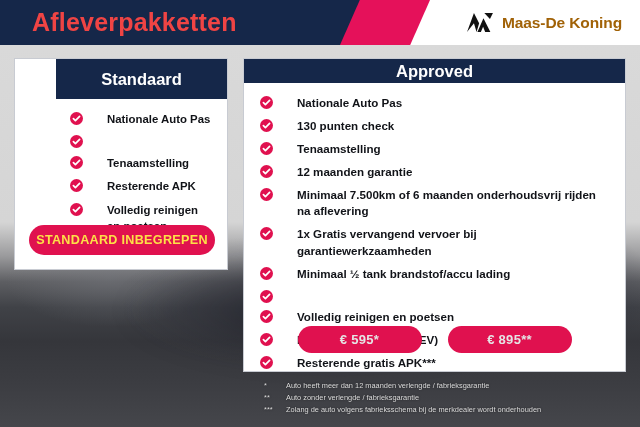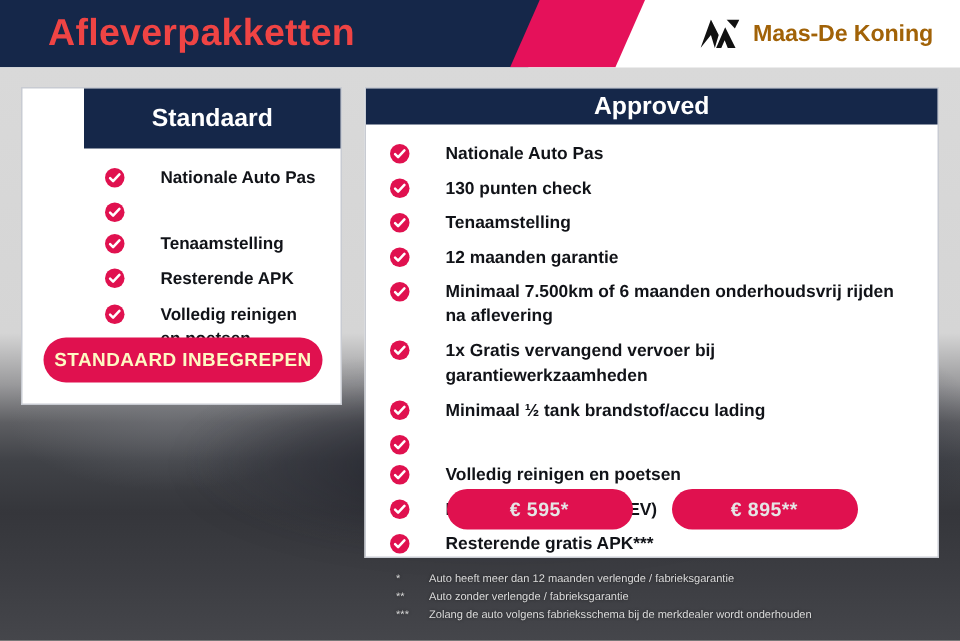--- a/index.html
+++ b/index.html
@@ -141,21 +141,21 @@
   .check svg { display: block; }
 
   
   .std-btn {
     position: absolute;
     left: 14px; bottom: 14px;
     width: 186px; height: 30px;
     background: #e0114f;
     border: none;
     border-radius: 15px;
-    color: #fef9c3;
+    color: #fde047;
     font-family: "Liberation Sans", sans-serif;
     font-size: 12.6px;
     font-weight: bold;
     letter-spacing: .3px;
     cursor: pointer;
   }
 
   
   .price-row {
     position: absolute;

